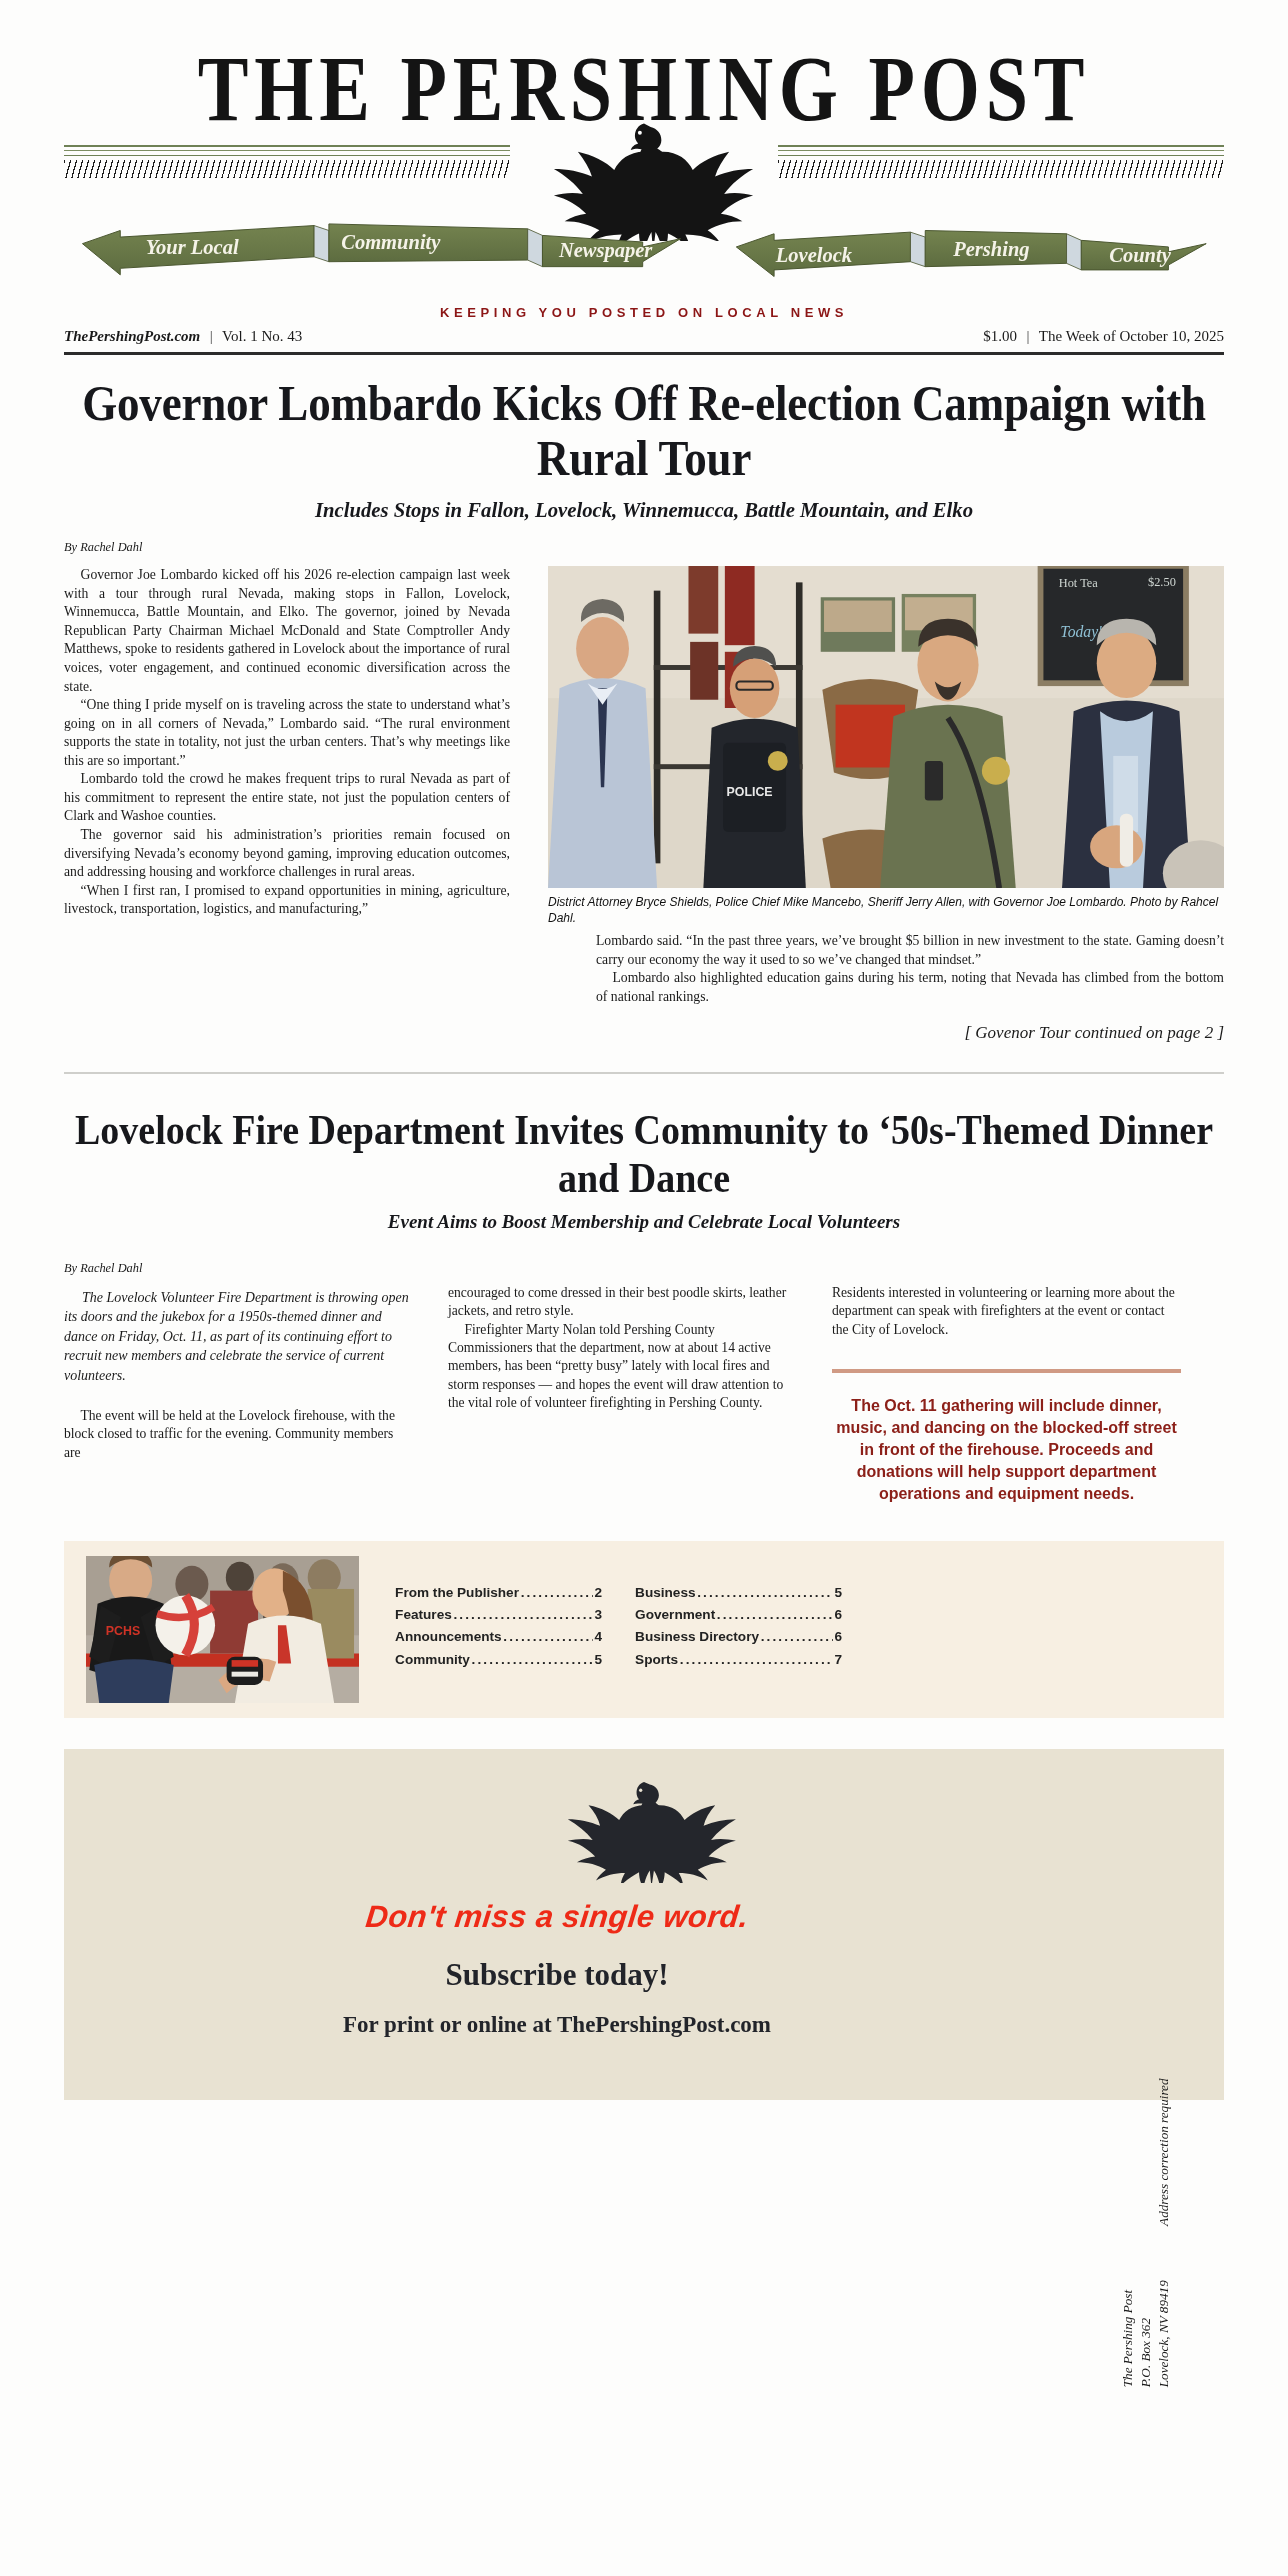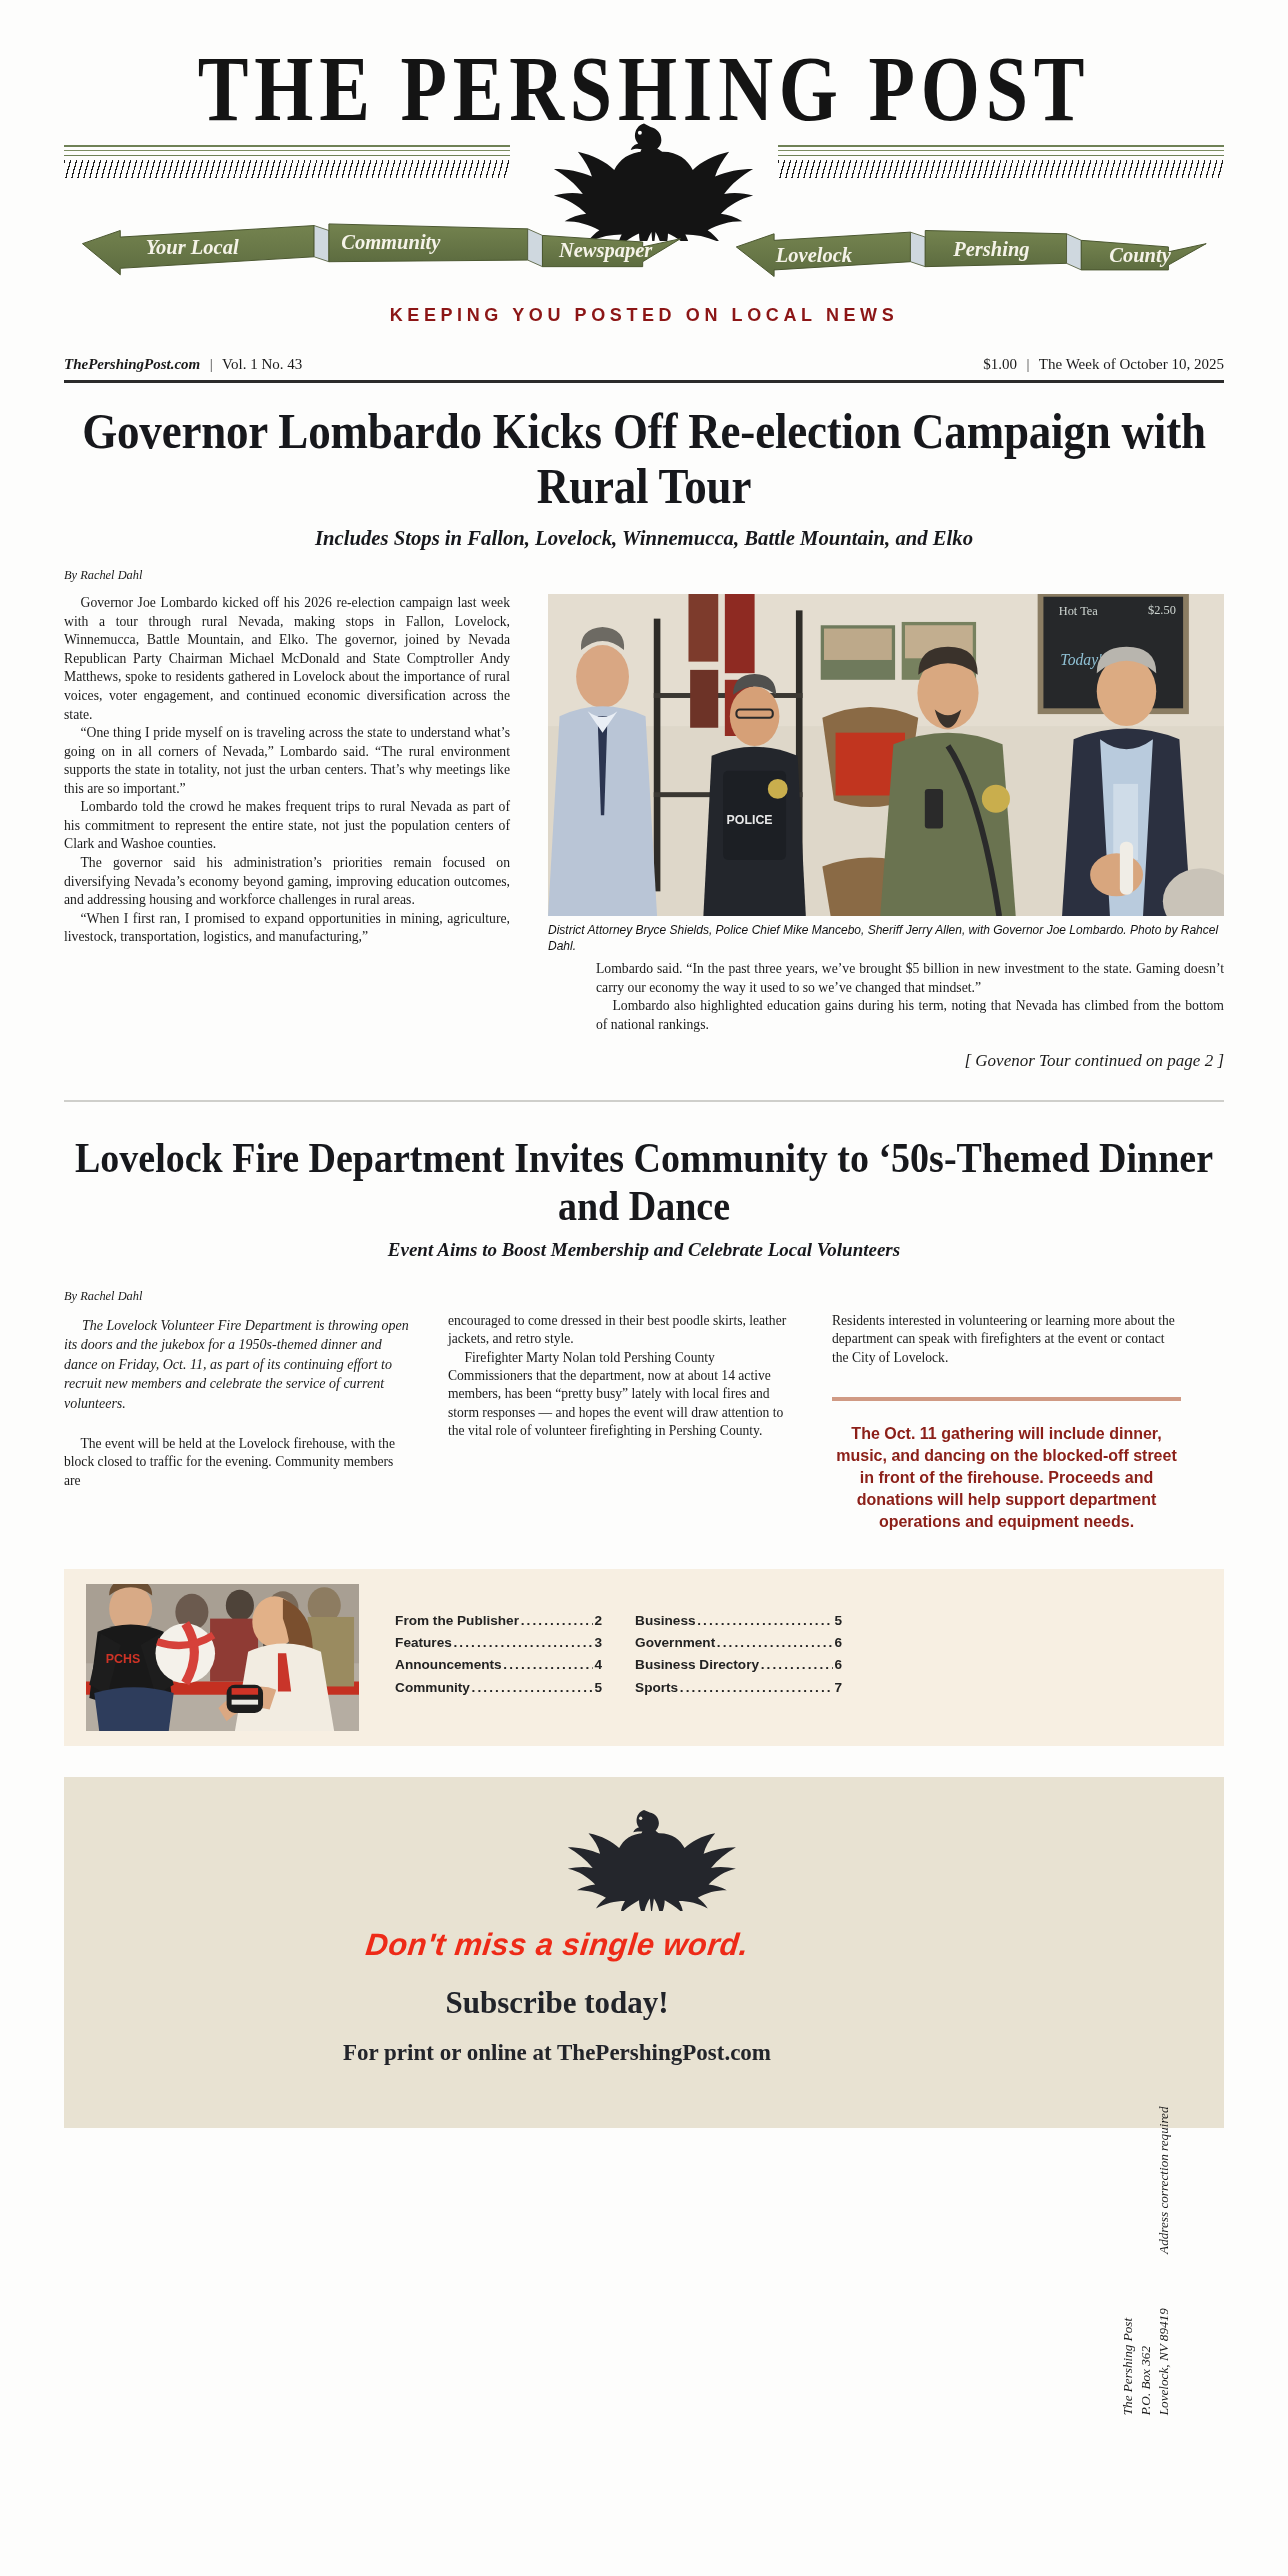--- a/index.html
+++ b/index.html
@@ -34,25 +34,25 @@
     width:248px;height:124px;
   }
 
   
   .ribbon-zone{position:relative;height:69px;margin-top:10px;}
   .ribbon-svg{position:absolute;left:0;top:0;}
 
   .tagline{
     text-align:center;margin-top:16.5px;
     font-family:"Liberation Sans",sans-serif;font-weight:700;
-    font-size:18px;letter-spacing:4.6px;color:#8c1616;
+    font-size:13px;letter-spacing:4.6px;color:#8c1616;
   }
   .dateline{
     display:flex;justify-content:space-between;align-items:baseline;
-    margin-top:30px;font-size:15px;
+    margin-top:8px;font-size:15px;
   }
   .dateline .left,.dateline .right{font-family:"Liberation Serif",serif;}
   .dateline .site{font-weight:700;font-style:italic;}
   .sep{color:#444;padding:0 5.8px;}
   .masthead-rule{height:2.5px;background:#2b2b2b;margin-top:7.4px;}
 
   
   .body-wrap{padding:0 64px;}
   .hl1{
     text-align:center;font-weight:700;font-size:45px;line-height:1.08;

